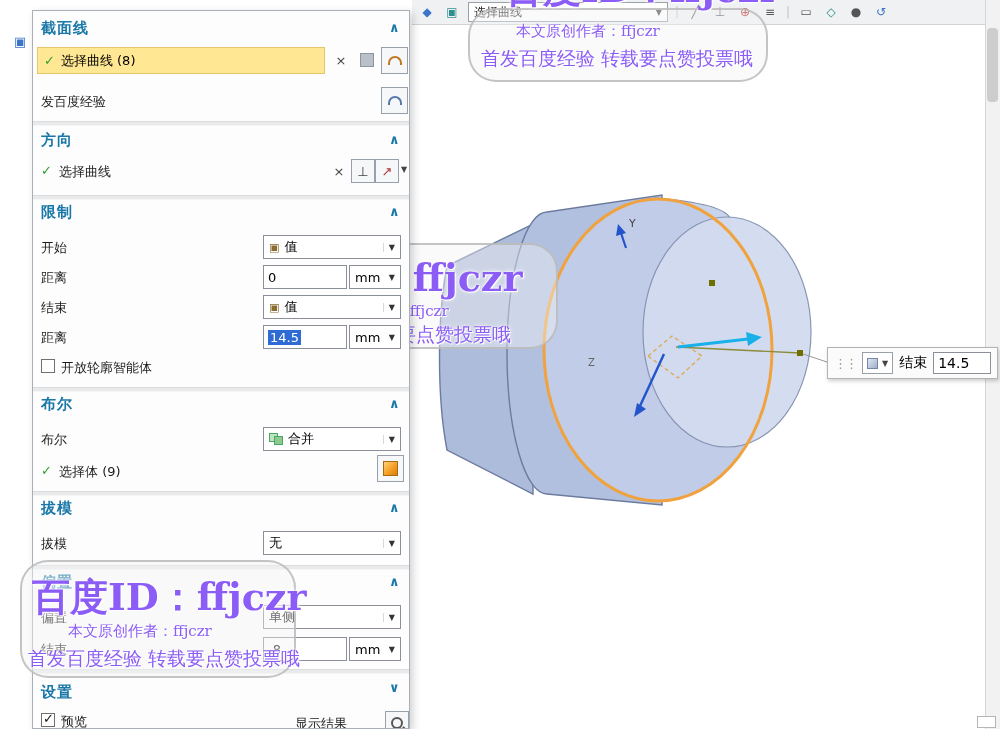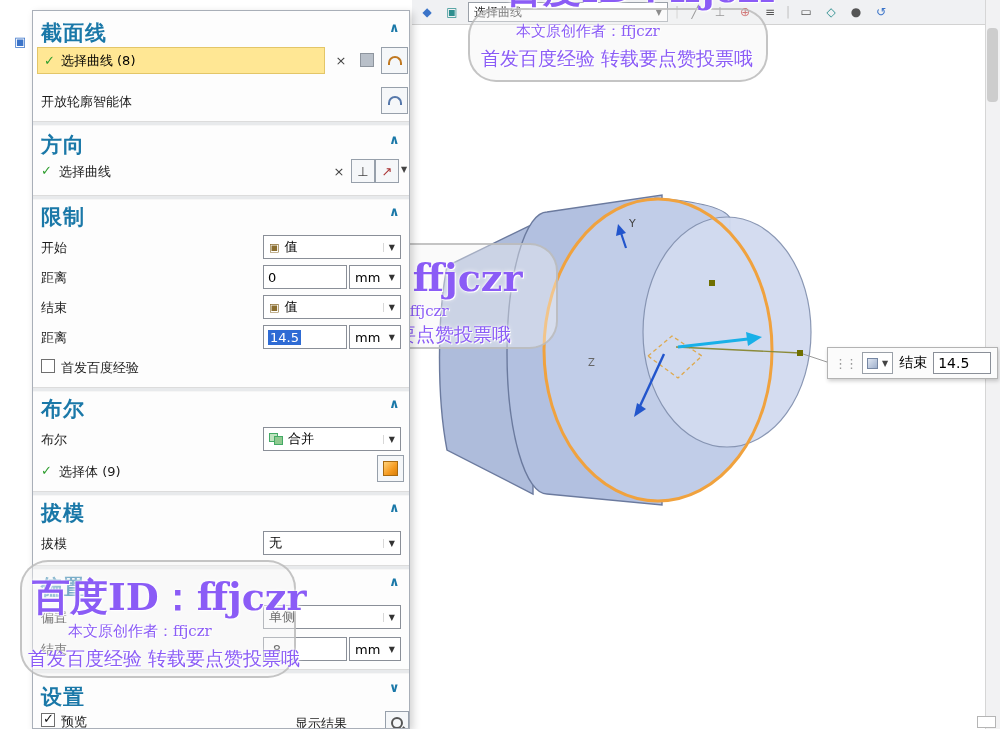--- a/index.html
+++ b/index.html
@@ -20,21 +20,21 @@
 
   
   .scrolltrack{position:absolute;left:985px;top:0;width:15px;height:729px;background:#f2f2f3;
                border-left:1px solid #d6d6d6;z-index:3}
   .scrollthumb{position:absolute;left:987px;top:28px;width:11px;height:74px;background:#cdcdcd;
                border-radius:4px;z-index:4}
 
   
   .dlg{position:absolute;left:32px;top:10px;width:378px;height:719px;background:#fdfdfd;
        border:1px solid #a9afb8;box-shadow:3px 3px 8px rgba(0,0,0,.18);z-index:10;overflow:hidden}
-  .hdr{position:absolute;color:#1a78a8;font-size:21px;font-weight:bold;letter-spacing:1px}
+  .hdr{position:absolute;color:#1a78a8;font-size:15px;font-weight:bold;letter-spacing:1px}
   .chev{position:absolute;color:#1a78a8;font-size:13px;font-weight:bold;cursor:pointer}
   .lbl{position:absolute;font-size:13px;color:#1c1c1c}
   .row-hl{position:absolute;background:#ffe794;border:1px solid #e3c668;display:flex;
           align-items:center;gap:6px;padding:0 6px;font-size:13px}
   .check{color:#2f9e2f;font-weight:bold;font-size:13px}
   .dd{position:absolute;height:24px;background:#fff;border:1px solid #8a8f98;display:flex;
       align-items:center;font-size:13px;padding:0 5px;gap:5px;cursor:pointer}
   .dd .arrow{margin-left:auto;font-size:8px;color:#333;border-left:1px solid #d8d8d8;padding-left:5px}
   .inp{position:absolute;height:24px;background:#fff;border:1px solid #8a8f98;display:flex;
        align-items:center;font-size:13px;padding:0 4px}
@@ -165,21 +165,21 @@
       <span>选择曲线 (8)</span>
     </div>
     <span class="ibtn" style="left:296px;top:37px">×</span>
     <span class="ibtn" style="left:322px;top:37px">
         <i class="graysq"></i>
       </span>
     <span class="ibtn bordered" style="left:348px;top:36px;width:27px;height:27px">
         <i class="arcic"></i>
       </span>
 
-    <span class="lbl" style="left:8px;top:82px">开放轮廓智能体</span>
+    <span class="lbl" style="left:8px;top:82px">发百度经验</span>
     <span class="ibtn bordered" style="left:348px;top:76px;width:27px;height:27px">
         <i class="arcic" style="border-color:#5577aa"></i>
       </span>
 
     <div class="divider" style="top:110px"></div>
 
     <span class="hdr" style="left:8px;top:120px">方向</span>
     <span class="chev" style="left:356px;top:121px">∧</span>
 
     <span class="check abs" style="left:8px;top:152px">✓</span>
@@ -220,21 +220,21 @@
     <span class="lbl" style="left:8px;top:318px">距离</span>
     <div class="inp" style="left:230px;top:314px;width:84px">
       <span class="seltxt">14.5</span>
     </div>
     <div class="dd" style="left:316px;top:314px;width:52px">
       <span>mm</span>
       <span class="arrow" style="border-left:none;padding-left:2px">▼</span>
     </div>
 
     <span class="cb" style="left:8px;top:348px"></span>
-    <span class="lbl" style="left:28px;top:348px">首发百度经验</span>
+    <span class="lbl" style="left:28px;top:348px">开放轮廓智能体</span>
 
     <div class="divider" style="top:376px"></div>
 
     <span class="hdr" style="left:8px;top:384px">布尔</span>
     <span class="chev" style="left:356px;top:385px">∧</span>
 
     <span class="lbl" style="left:8px;top:420px">布尔</span>
     <div class="dd" style="left:230px;top:416px;width:138px">
       <span class="unite-ic">
           <i></i>

